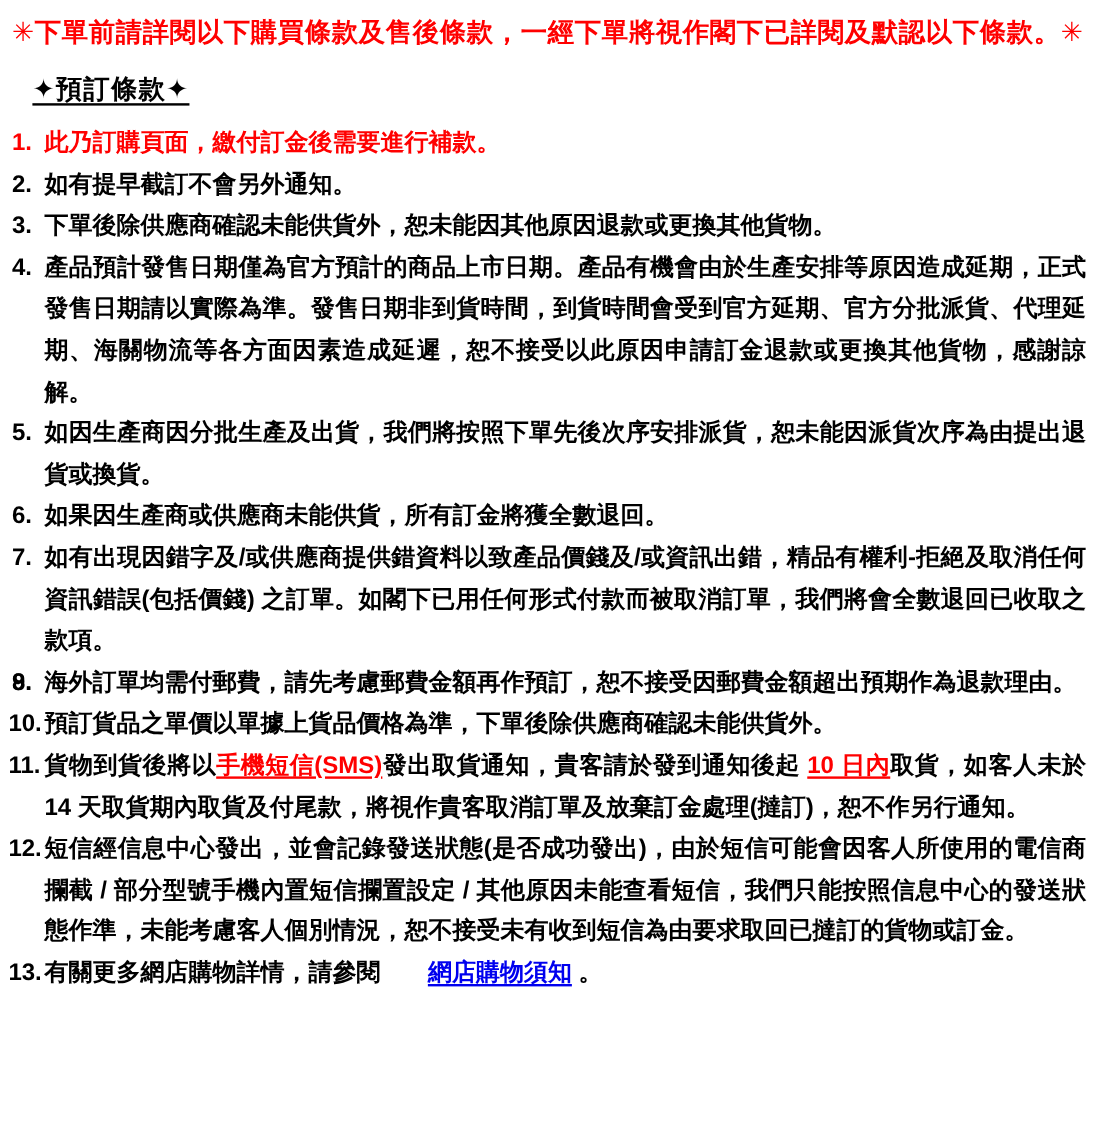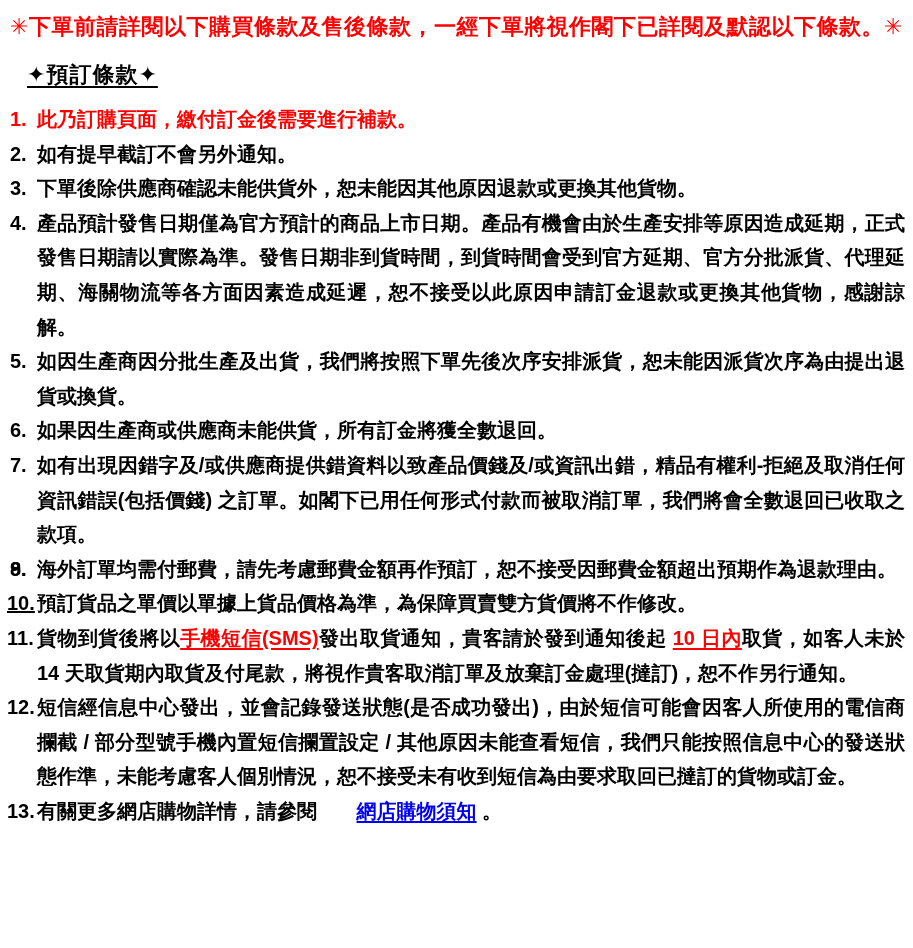--- a/index.html
+++ b/index.html
@@ -78,19 +78,19 @@
   <ol class="terms">
       <li class="red-item"><span class="num">1.</span><span>此乃訂購頁面，繳付訂金後需要進行補款。</span></li>
       <li><span class="num">2.</span><span>如有提早截訂不會另外通知。</span></li>
       <li><span class="num">3.</span><span>下單後除供應商確認未能供貨外，恕未能因其他原因退款或更換其他貨物。</span></li>
       <li><span class="num">4.</span><span>產品預計發售日期僅為官方預計的商品上市日期。產品有機會由於生產安排等原因造成延期，正式發售日期請以實際為準。發售日期非到貨時間，到貨時間會受到官方延期、官方分批派貨、代理延期、海關物流等各方面因素造成延遲，恕不接受以此原因申請訂金退款或更換其他貨物，感謝諒解。</span></li>
       <li><span class="num">5.</span><span>如因生產商因分批生產及出貨，我們將按照下單先後次序安排派貨，恕未能因派貨次序為由提出退貨或換貨。</span></li>
       <li><span class="num">6.</span><span>如果因生產商或供應商未能供貨，所有訂金將獲全數退回。</span></li>
       <li><span class="num">7.</span><span>如有出現因錯字及/或供應商提供錯資料以致產品價錢及/或資訊出錯，精品有權利-拒絕及取消任何資訊錯誤(包括價錢) 之訂單。如閣下已用任何形式付款而被取消訂單，我們將會全數退回已收取之款項。</span></li>
       <li><span class="num">8.</span></li>
       <li><span class="num">9.</span><span>海外訂單均需付郵費，請先考慮郵費金額再作預訂，恕不接受因郵費金額超出預期作為退款理由。</span></li>
-      <li><span class="num" style="left: -30px; text-decoration: underline;">10.</span><span>預訂貨品之單價以單據上貨品價格為準，為保障買賣雙方貨價將不作修改。</span></li>
+      <li><span class="num" style="left: -30px;">10.</span><span>預訂貨品之單價以單據上貨品價格為準，下單後除供應商確認未能供貨外。</span></li>
       <li><span class="num" style="left: -30px;">11.</span><span>貨物到貨後將以</span><span class="seg-red">手機短信(SMS)</span><span>發出取貨通知，貴客請於發到通知後起 </span><span class="seg-red">10 日內</span><span>取貨，如客人未於 14 天取貨期內取貨及付尾款，將視作貴客取消訂單及放棄訂金處理(撻訂)，恕不作另行通知。</span></li>
       <li><span class="num" style="left: -30px;">12.</span><span>短信經信息中心發出，並會記錄發送狀態(是否成功發出)，由於短信可能會因客人所使用的電信商攔截 / 部分型號手機內置短信攔置設定 / 其他原因未能查看短信，我們只能按照信息中心的發送狀態作準，未能考慮客人個別情況，恕不接受未有收到短信為由要求取回已撻訂的貨物或訂金。</span></li>
       <li><span class="num" style="left: -30px;">13.</span><span>有關更多網店購物詳情，請參閱 </span><span class="seg-blue">網店購物須知</span><span> 。</span></li>
     </ol>
 
 </div>
 
 </body></html>

